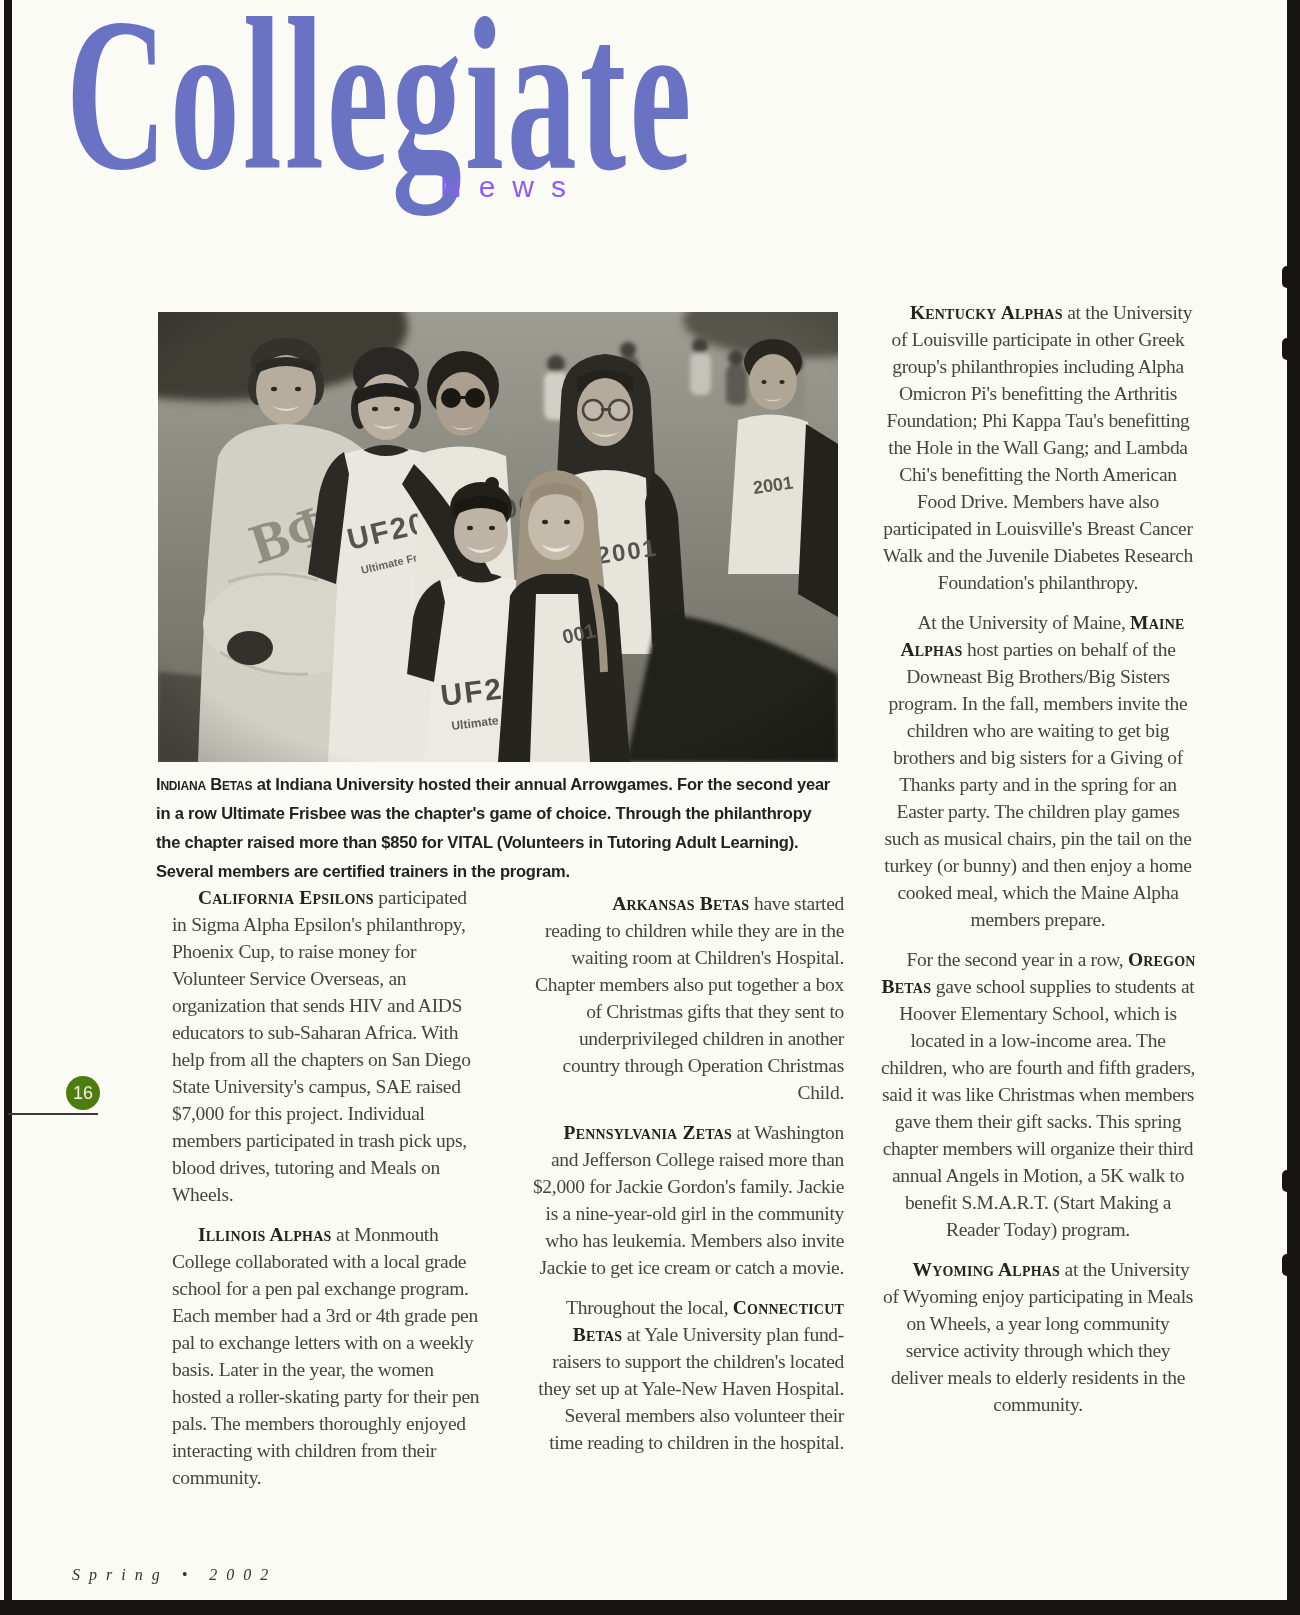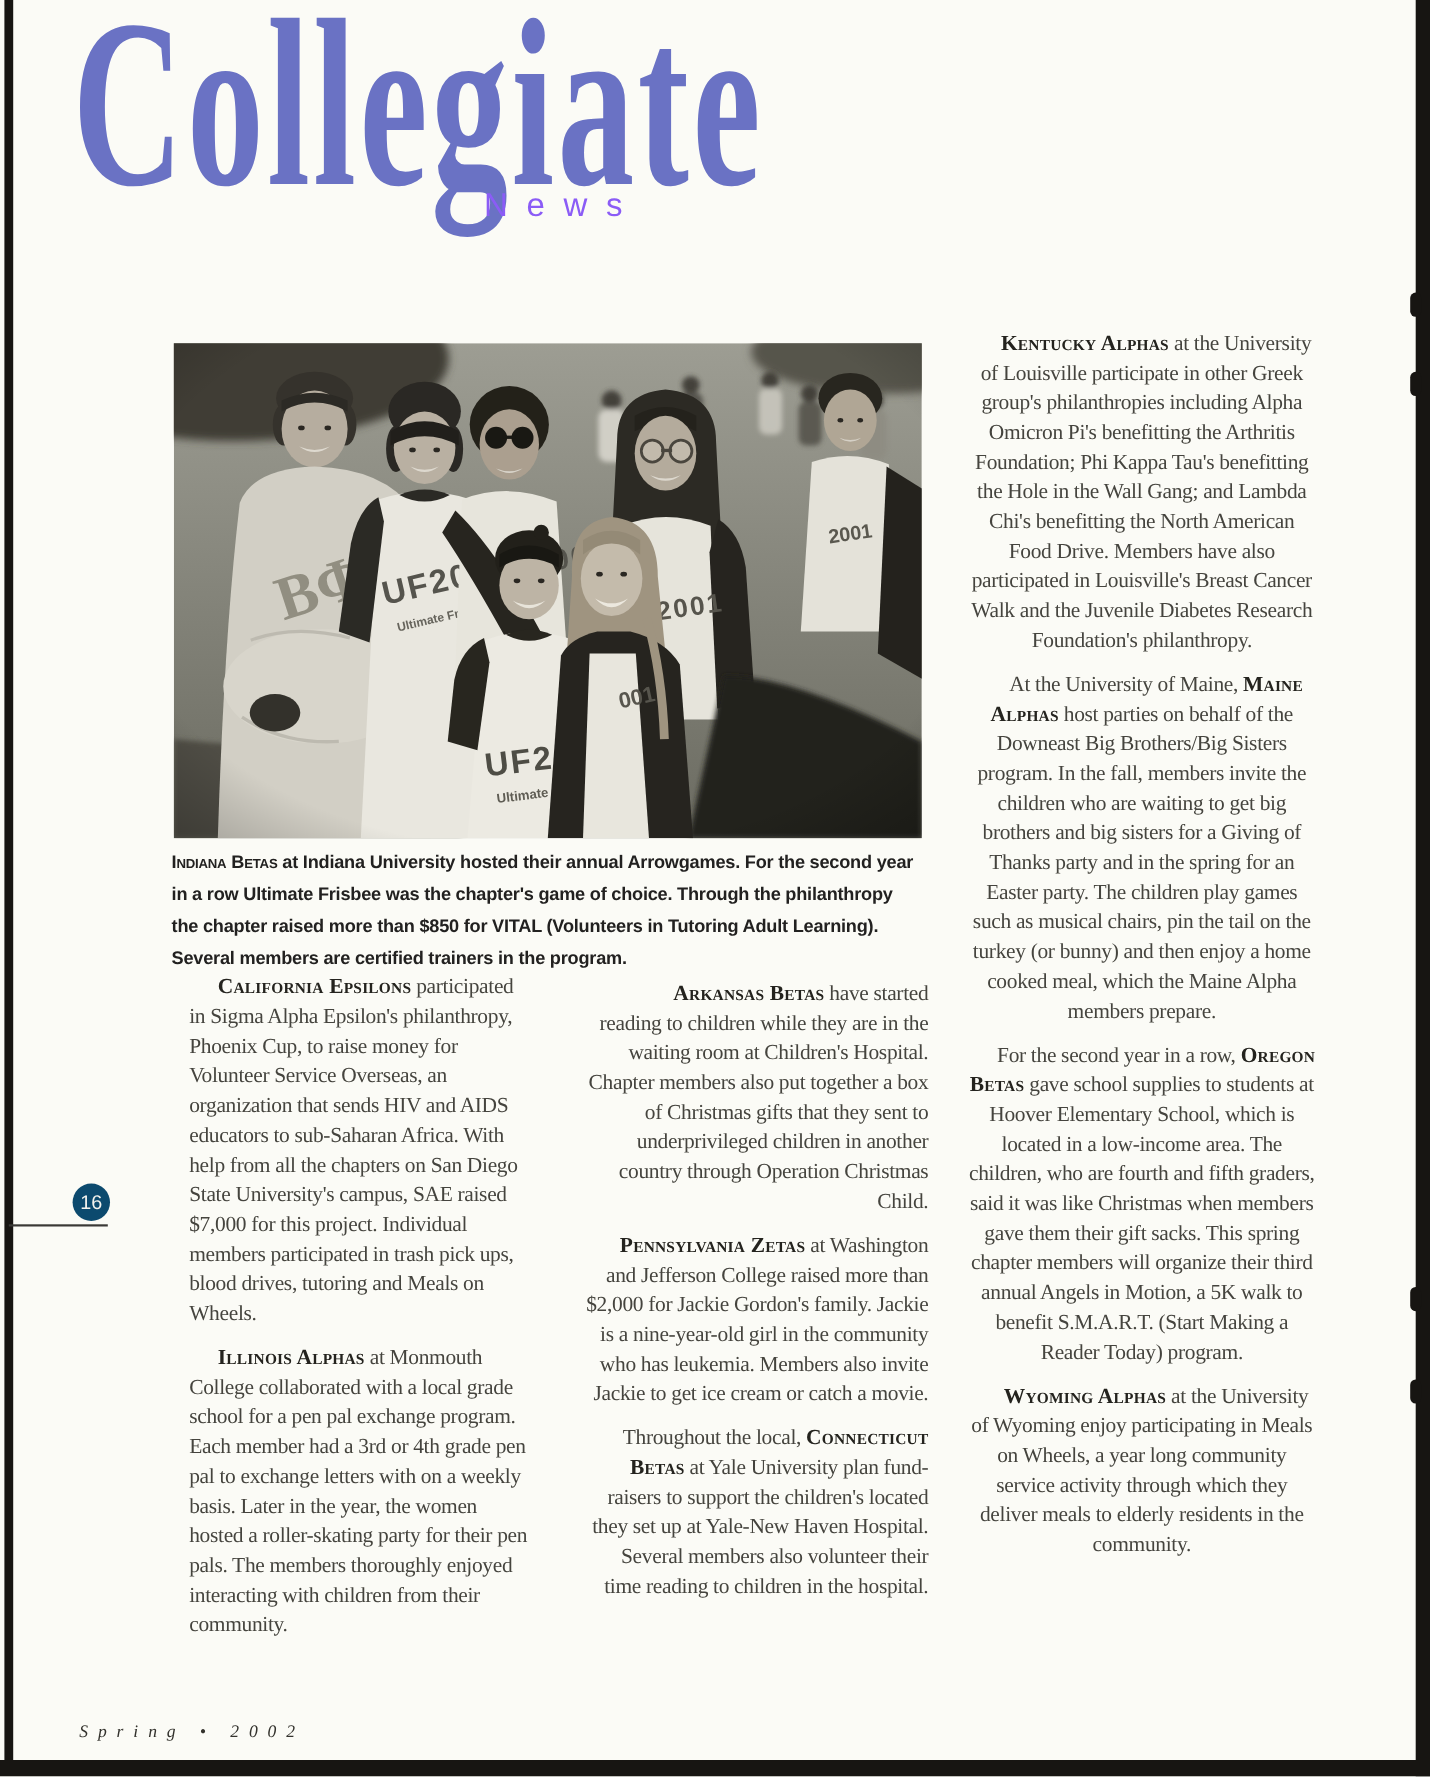--- a/index.html
+++ b/index.html
@@ -48,21 +48,21 @@
   .col p{margin:0 0 13px 0;text-indent:26px;}
   .col p:last-child{margin-bottom:0;}
   .lead-name{font-weight:bold;font-variant:small-caps;color:#24231e;letter-spacing:0.2px;}
   .col-left{left:172px;top:884px;width:310px;}
   .col-mid{left:532px;top:890px;width:312px;text-align:right;}
   .col-right{left:878px;top:299px;width:320px;text-align:center;}
 
   
   .page-badge{
     position:absolute;left:66px;top:1076px;width:34px;height:34px;border-radius:50%;
-    background:#0c4a6e;color:#f4f3ee;
+    background:#4d7c0f;color:#f4f3ee;
     font-family:"Liberation Sans","DejaVu Sans",sans-serif;font-size:18px;
     display:flex;align-items:center;justify-content:center;
   }
   .badge-rule{position:absolute;left:8px;top:1113px;width:90px;height:2px;background:#3a3936;}
 
   
   .footer{
     position:absolute;left:72px;top:1566px;
     font-style:italic;font-size:16px;letter-spacing:9px;color:#33322d;white-space:nowrap;
   }

